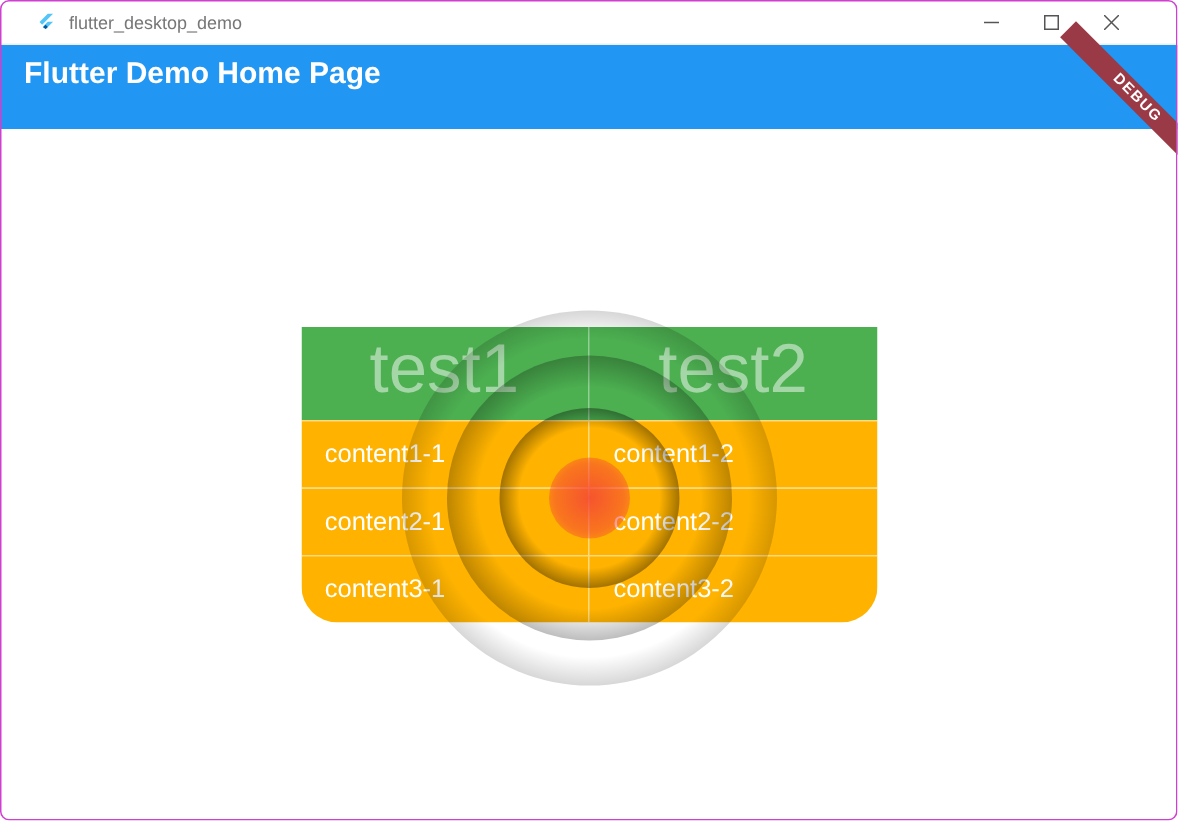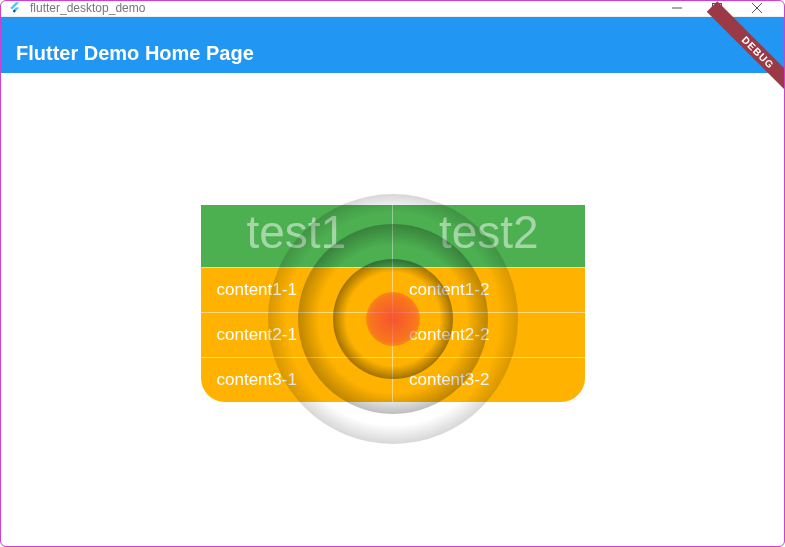--- a/index.html
+++ b/index.html
@@ -6,25 +6,25 @@
     body {
       width: 785px;
       height: 547px;
       font-family: "Segoe UI", Arial, sans-serif;
       background: #fff;
       overflow: hidden;
       position: relative;
     }
     
     .titlebar {
-      height: 17px;
+      height: 30px;
       background: #ffffff;
       display: flex;
       align-items: center;
-      padding: 0 8px;
+      padding: 0 24px;
       border-bottom: 1px solid #eee;
       color: #777;
       font-size: 12px;
     }
     .titlebar .logo { margin-right: 8px; display: inline-flex; }
     .titlebar .title { flex: 1; }
     .winbtn {
       width: 40px;
       height: 30px;
       display: flex;
@@ -33,21 +33,21 @@
       color: #555;
       font-size: 12px;
     }
     .winbtn svg { stroke: #555; }
     
     .appbar {
       height: 56px;
       background: #2196F3;
       color: #fff;
       display: flex;
-      align-items: flex-end;
+      align-items: flex-start;
       padding: 8px 16px;
       font-size: 20px;
       font-weight: 600;
       position: relative;
     }
     
     .debug-banner {
       position: absolute;
       top: 28px;
       right: -38px;

